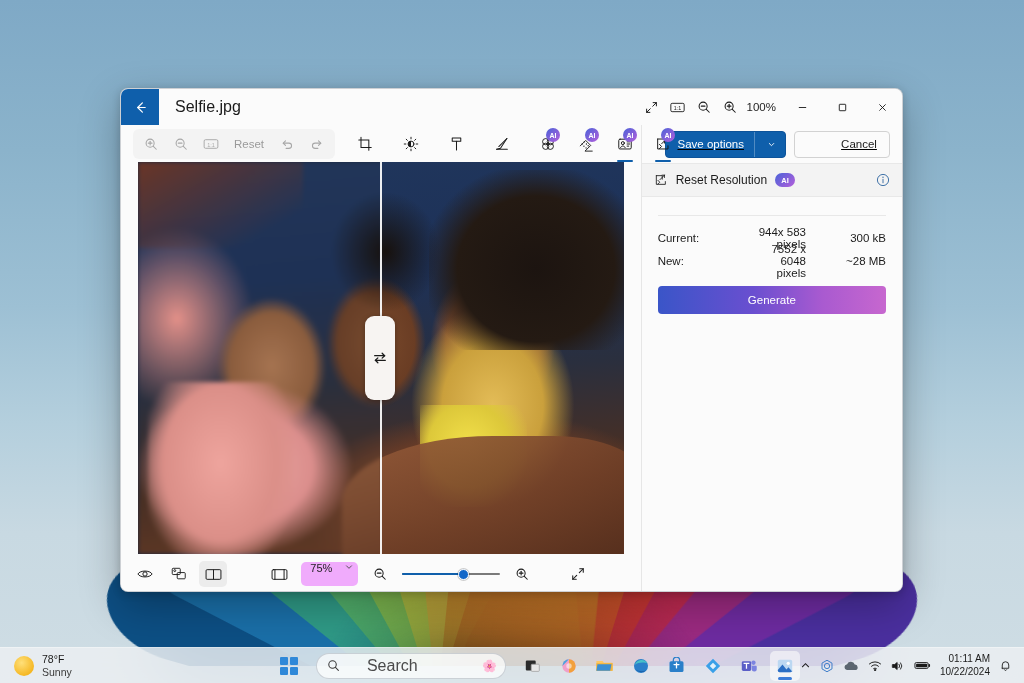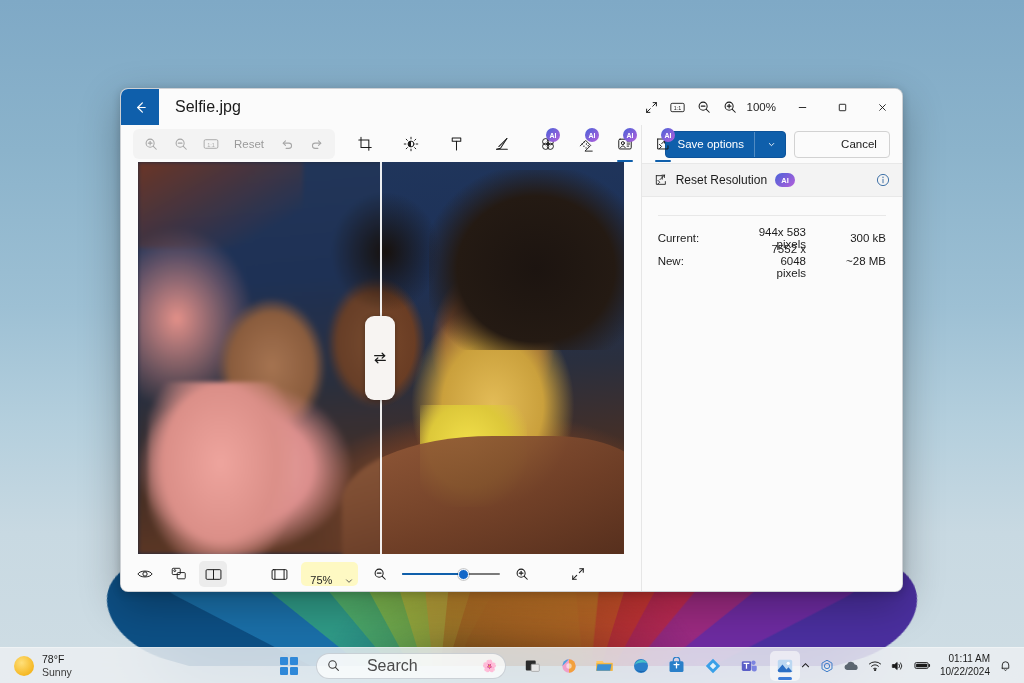--- a/index.html
+++ b/index.html
@@ -144,29 +144,29 @@
   .scene .arm { position:absolute; left:42%; top:70%; width:62%; height:34%;
     background: linear-gradient(160deg, rgba(150,92,58,.92) 0%, rgba(110,62,38,.9) 55%, rgba(78,42,26,.9) 100%);
     border-radius: 50% 30% 0 0; }
   .scene .topred { position:absolute; left:0; top:0; width:34%; height:22%;
     background: linear-gradient(150deg, #6e3424 0%, rgba(90,42,30,0) 80%); }
 
   
   .bottombar { height: 34px; display:flex; align-items:center; padding: 0 10px; flex:none; }
   .bb-left { display:flex; align-items:center; gap: 6px; }
   .bb-center { flex:1; display:flex; align-items:center; justify-content:center; gap: 8px; }
-  .pctbox { background:#fef9c3; border-radius:5px; height:24px; display:flex; align-items:flex-end; padding: 0 4px 0 9px; gap: 12px; cursor:pointer;}
+  .pctbox { background:#f0abfc; border-radius:5px; height:24px; display:flex; align-items:flex-start; padding: 0 4px 0 9px; gap: 12px; cursor:pointer;}
   .pctbox span { font-size: 11px; color:#1f1f1f; }
   .zslider { width: 98px; height: 14px; position: relative; display:flex; align-items:center; cursor:pointer;}
   .zslider .trackbg { position:absolute; left:0; right:0; height:2.5px; background:#7a7a7a; border-radius:2px; }
   .zslider .trackfill { position:absolute; left:0; height:2.5px; background:#0f5fab; border-radius:2px; }
   .zslider .thumb { position:absolute; width:11px; height:11px; border-radius:50%; background:#1267c8; border:1.5px solid #fff; box-shadow:0 0 0 1px rgba(0,0,0,.18); }
 
   
-  .panel-actions { height: 38px; display:flex; align-items:center; justify-content:flex-end; gap:8px; padding: 0 12px; flex:none; }
+  .panel-actions { height: 38px; display:flex; align-items:center; justify-content:flex-end; gap:8px; padding: 0 12px; flex:none;text-decoration:underline; }
   .btn-primary {
     height: 27px; background:#0f5fab; color:#fff; border-radius:4px; font-size:11.5px;
     display:flex; align-items:center; gap:0; padding: 0 0 0 12px; cursor:pointer; border: 1px solid #0d539a;
   }
   .btn-primary .caret { padding: 0 9px 0 12px; border-left: 1px solid rgba(255,255,255,.28); margin-left:10px; height:100%; display:flex; align-items:center; }
   .btn-secondary {
     height: 27px; min-width: 96px; background:#fbfbfb; color:#1b1b1b; border:1px solid #d2d2d2;
     border-radius:4px; font-size:11.5px; display:flex; align-items:center; justify-content:center; cursor:pointer;padding-left:34px;
   }
   .panel-header {
@@ -542,20 +542,23 @@
               <div class="c2">944x 583 pixels</div>
               <div class="c3">300 kB</div>
             </div>
             <div class="inforow">
               <div class="c1">New:</div>
               <div class="c2">7552 x 6048 pixels</div>
               <div class="c3">~28 MB</div>
             </div>
           </div>
 
+        <div class="genwrap">
+          <div class="btn-generate">Generate</div>
+        </div>
       </div>
     </div>
   </div>
 
   <div class="taskbar">
     <div class="tb-weather">
       <div class="sun"></div>
       <div class="wtxt">
         <div class="wtemp">78°F</div>
         <div class="wdesc">Sunny</div>

